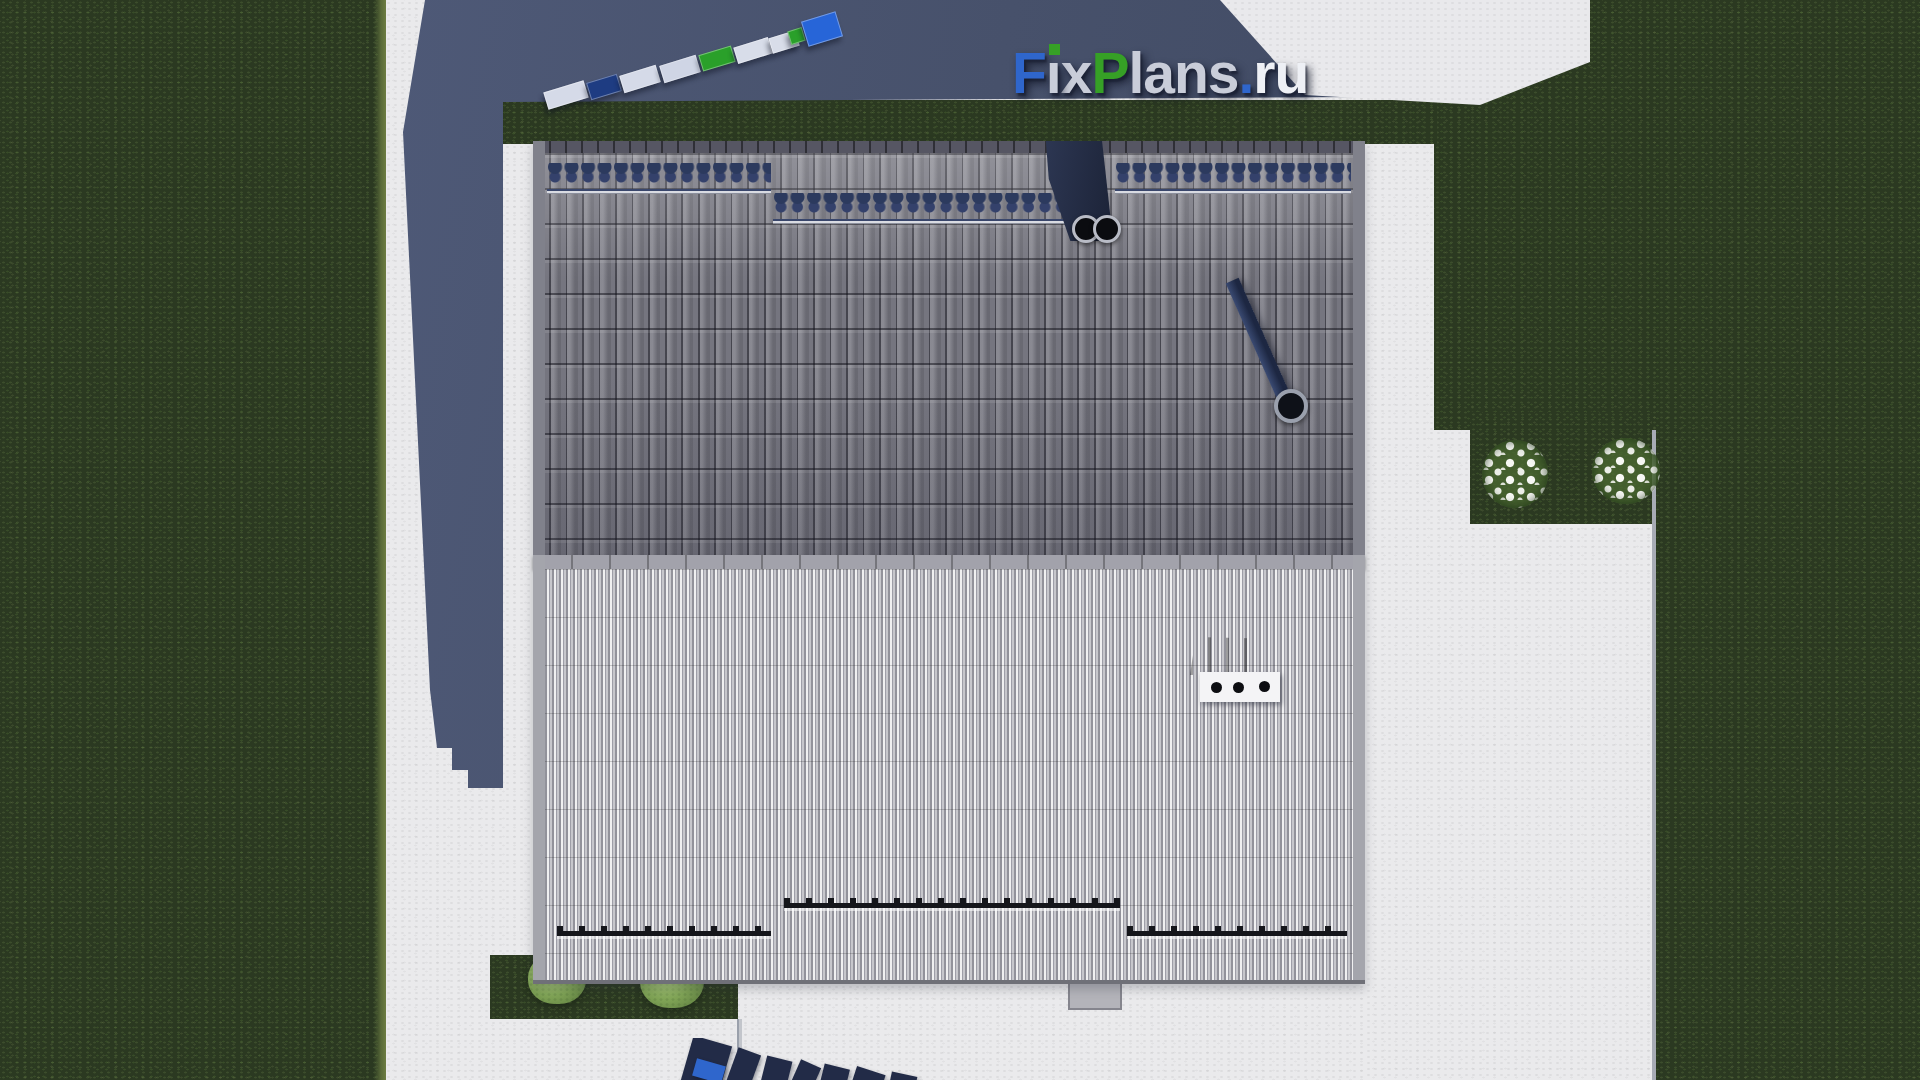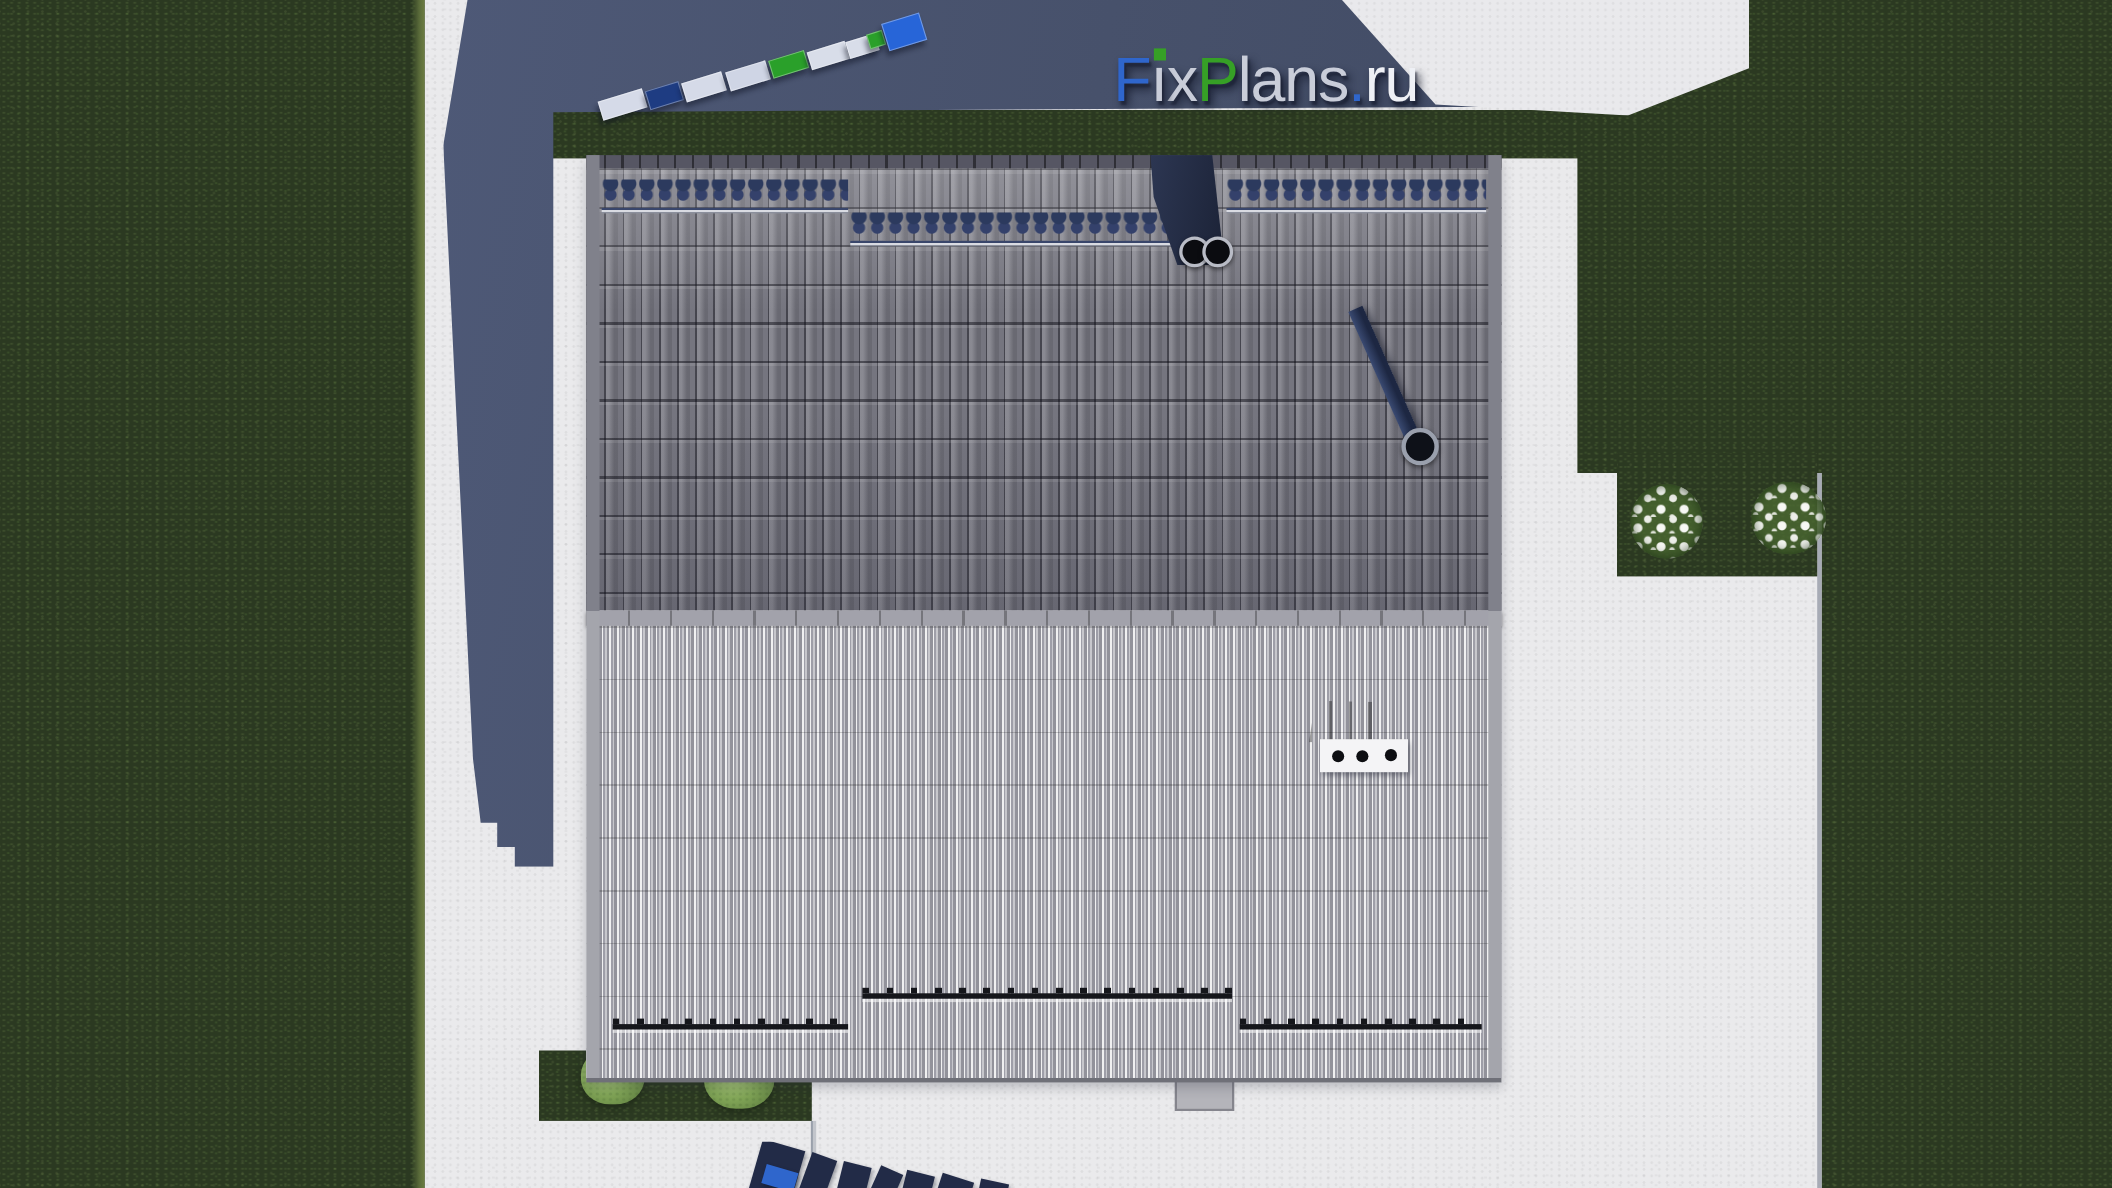--- a/index.html
+++ b/index.html
@@ -113,21 +113,21 @@
     background-image:repeating-linear-gradient(90deg,rgba(0,0,0,0.35) 0 3px,transparent 3px 18px);
     clip-path:polygon(8% 0,97% 4%,100% 96%,0 100%);}
   .vent-plate{position:absolute;left:667px;top:531px;width:80px;height:30px;
     background:#f4f4f6;box-shadow:2px 3px 5px rgba(30,35,50,0.45);}
   .vent-dot{position:absolute;width:11px;height:11px;border-radius:50%;background:#0d0e12;}
 
   .eave-bump{position:absolute;left:1068px;top:972px;width:50px;height:34px;
     background:#b4b4ba;border:2px solid #85858d;}
 
   
-  #logo{position:absolute;left:1012px;top:40px;font-size:57px;font-weight:normal;
+  #logo{position:absolute;left:1012px;top:40px;font-size:57px;font-weight:bold;
     letter-spacing:-1px;white-space:nowrap;
     text-shadow:4px 5px 8px rgba(15,20,38,0.8),2px 3px 2px rgba(15,20,38,0.5);}
   #logo span{display:inline-block;}
   .i-wrap{position:relative;}
   .i-dot{position:absolute;left:3px;top:4px;width:11px;height:11px;}
 
   
   #wm-bottom{position:absolute;left:678px;top:1038px;width:260px;height:42px;overflow:hidden;}
   .wm-shape{position:absolute;background:#222b47;box-shadow:2px 2px 4px rgba(10,15,30,0.4);}
 </style>

